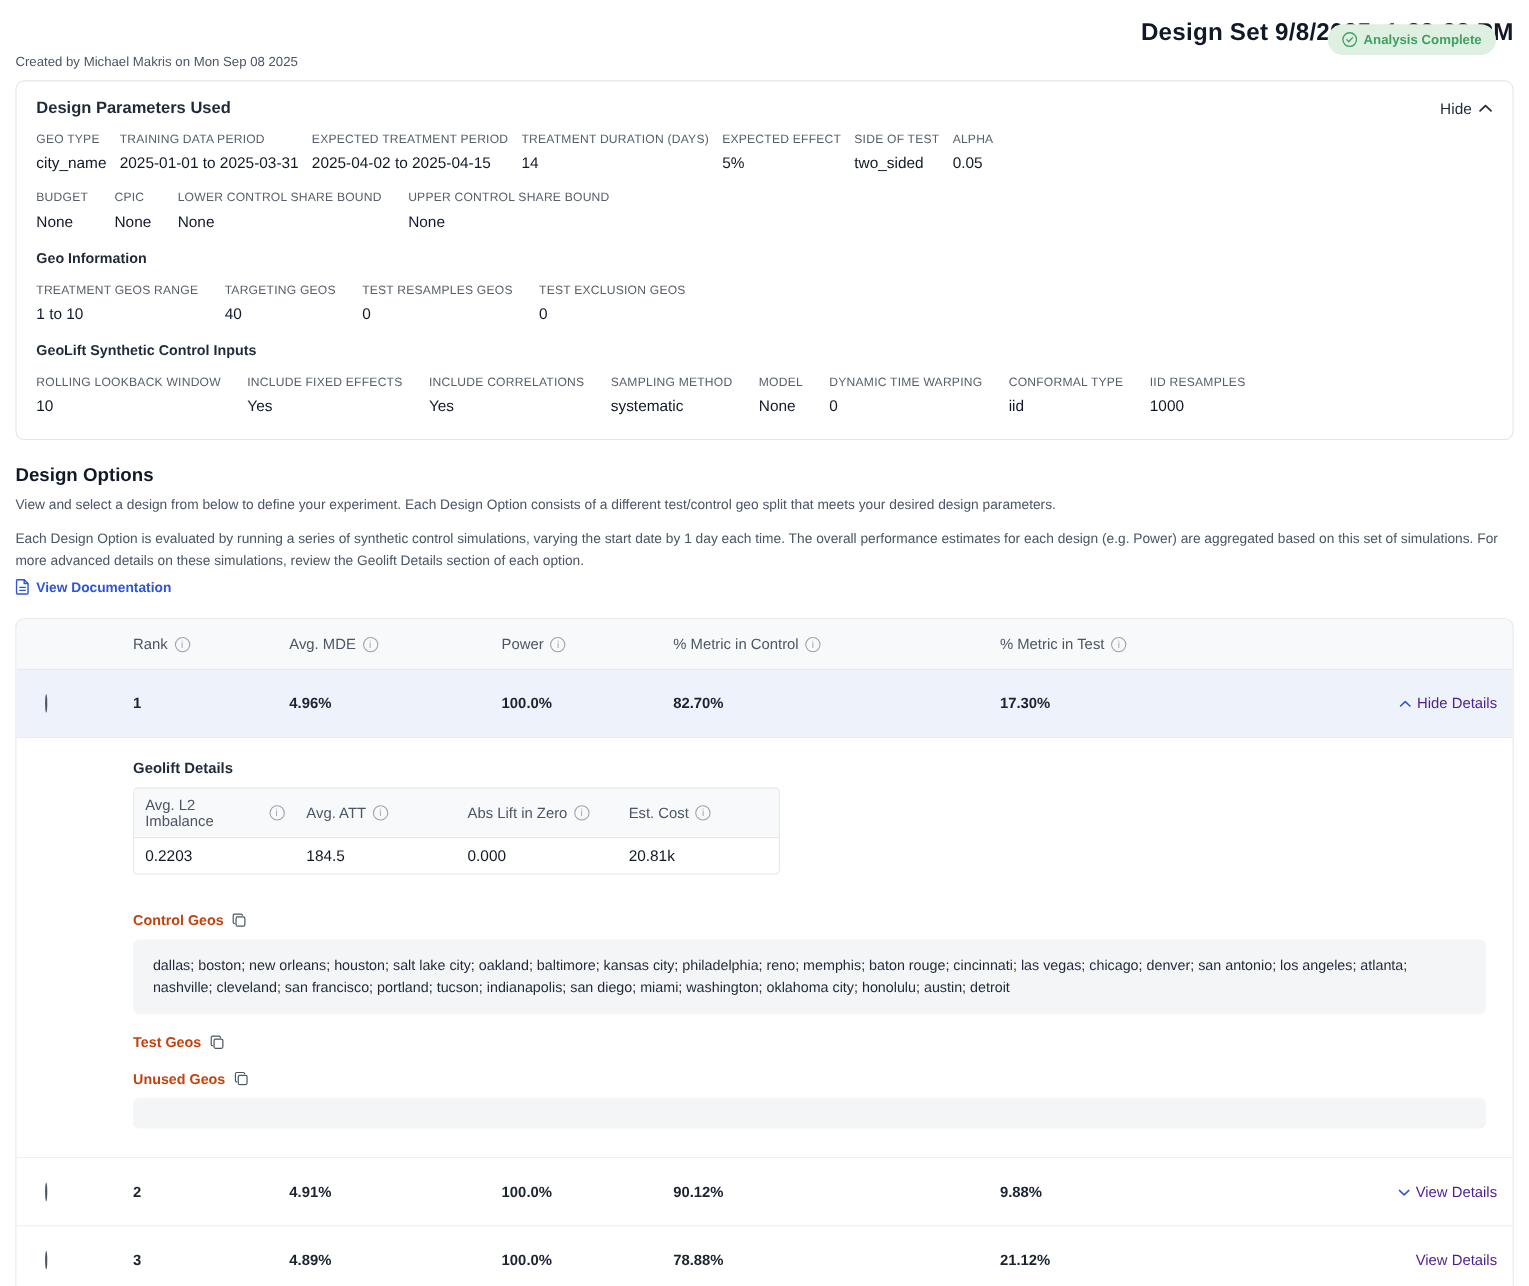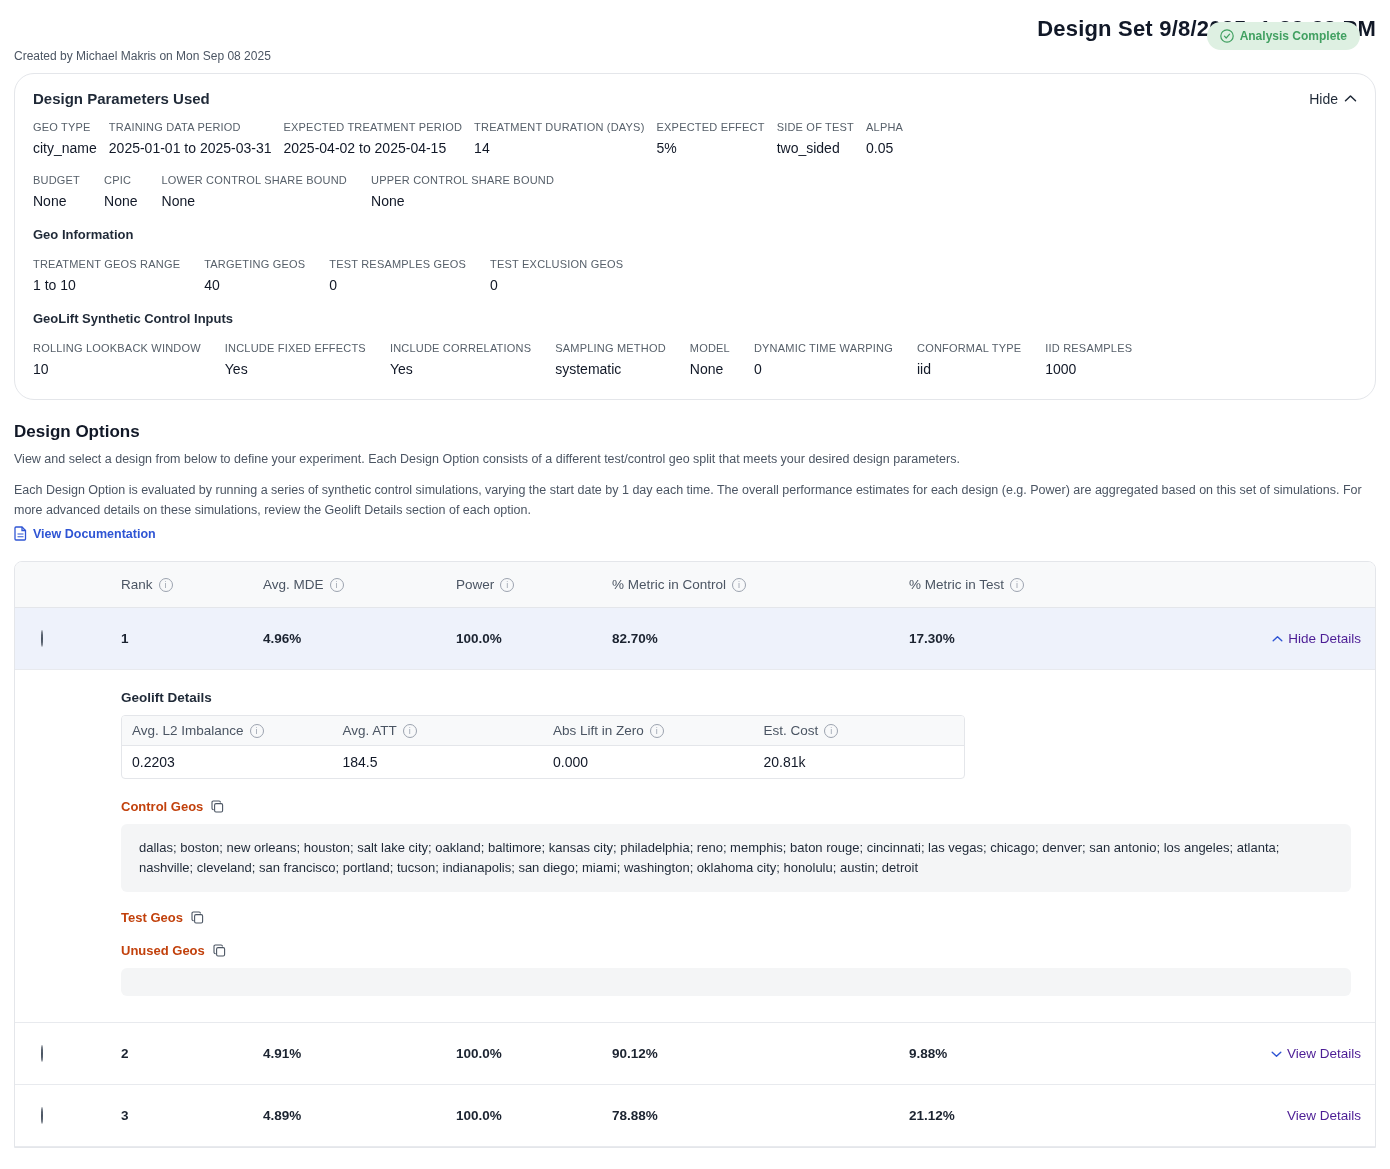--- a/index.html
+++ b/index.html
@@ -16,21 +16,21 @@
   .page-sub { font-size: 12px; color:#4b5563; margin-top: 7px; }
   .badge {
     position:absolute; right:16px; top:8px;
     display:inline-flex; align-items:center; gap:6px;
     background:#def0e2; color:#41a061; border-radius: 999px;
     padding: 7px 13px; font-size: 12px; font-weight:700;
   }
   .badge svg { display:block; }
   
   .panel {
-    border:1px solid #e4e6ea; border-radius:20px;
+    border:1px solid #e4e6ea; border-radius:8px;
     padding: 16px 18px 20px 18px; margin-bottom: 22px;
   }
   .panel-head { display:flex; justify-content:space-between; align-items:center; margin-bottom: 14px; }
   .panel-title { font-size: 15px; font-weight:700; color:#1f2937; }
   .hide-btn { display:inline-flex; align-items:center; gap:6px; font-size:14px; color:#1f2937; cursor:pointer; background:none; border:none; font-family:inherit; }
   .param-row { display:flex; gap: 12px; margin-bottom: 18px; flex-wrap:nowrap; }
   .param-row.tight { gap: 24px; }
   .field-label { font-size: 11px; color:#57606a; letter-spacing:.2px; margin-bottom: 7px; white-space:nowrap; }
   .field-value { font-size: 14px; color:#111827; white-space:nowrap; }
   .sub-head { font-size: 13px; font-weight:700; color:#1f2937; margin: 4px 0 16px 0; }
@@ -64,21 +64,21 @@
   }
   .info-icon {
     width:14px; height:14px; border-radius:50%;
     border:1px solid #9ca3af; color:#9ca3af;
     font-size:9px; line-height:12px; text-align:center;
     display:inline-block; flex:0 0 auto; font-style:normal; cursor:pointer;
   }
   
   .expanded { background:#fff; border-bottom:1px solid #e8eaee; padding: 20px 24px 26px 106px; }
   .detail-title { font-size:13.5px; color:#1f2937; font-weight:700; margin-bottom:10px; }
-  .subtable { width: 844px; border:1px solid #e4e6ea; border-radius:4px; overflow:hidden; margin-bottom: 20px; }
+  .subtable { width: 588px; border:1px solid #e4e6ea; border-radius:4px; overflow:hidden; margin-bottom: 34px; }
   .subtable .srow { display:grid; grid-template-columns: repeat(4, 1fr); }
   .subtable .shead { background:#f8f9fa; border-bottom:1px solid #e4e6ea; }
   .subtable .shead .scell { font-size:13.5px; color:#4b5563; display:flex; align-items:center; gap:6px; padding:7px 10px; font-weight:400; }
   .subtable .sval .scell { font-size:14px; font-weight:400; color:#111827; padding:8px 10px; }
   .geo-label { display:flex; align-items:center; gap:8px; font-size:13px; color:#c2410c; font-weight:700; margin: 18px 0 10px 0; }
   .geo-label:first-of-type { margin-top: 0; }
   .copy-icon { cursor:pointer; display:inline-flex; }
   .geo-box {
     background:#f4f5f6; border-radius:6px;
     padding: 14px 18px; font-size:13px; color:#1f2937; line-height:1.55;

